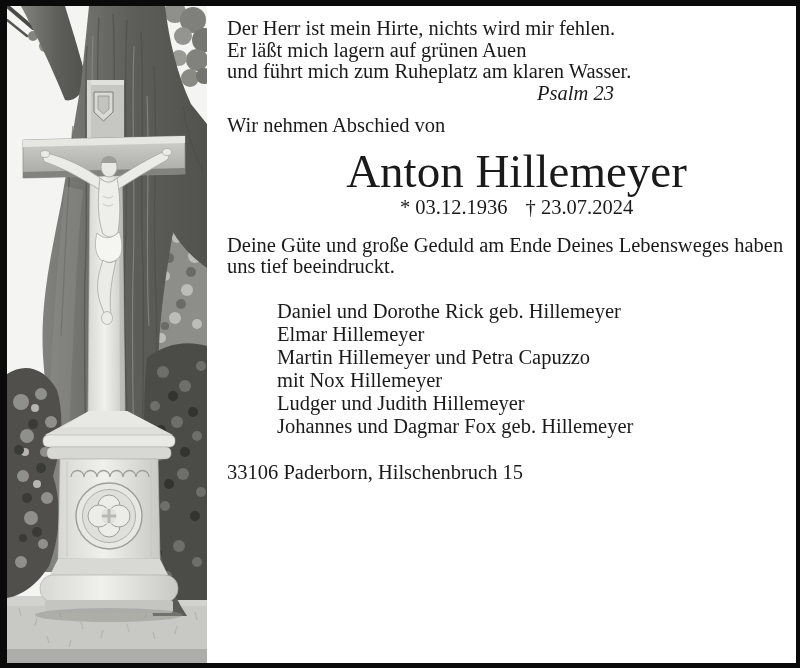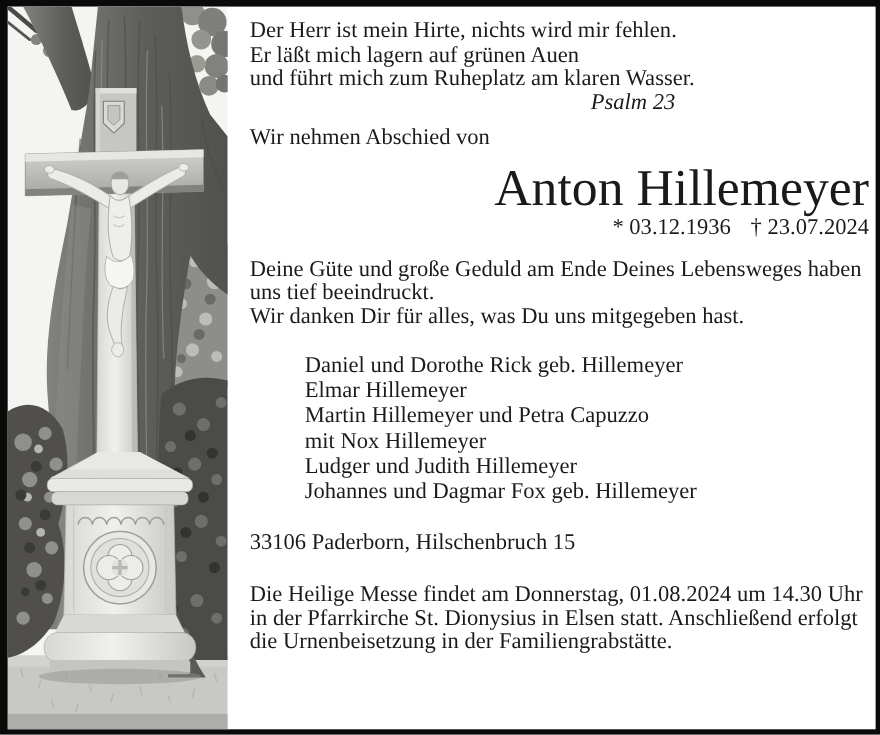--- a/index.html
+++ b/index.html
@@ -28,21 +28,21 @@
     line-height: 21.6px;
     overflow: hidden;
   }
   .line { white-space: nowrap; }
   .psalm-ref {
     font-style: italic;
     margin-left: 310px;
     white-space: nowrap;
   }
   .farewell { margin-top: 11px; }
-  .center-block { text-align: right; padding-left: 16px; }
+  .center-block { text-align: center; padding-left: 16px; }
   .deceased-name {
     margin-top: 8px;
     font-size: 47px;
     line-height: 52px;
     white-space: nowrap;
   }
   .dates { line-height: 21.6px; white-space: nowrap; }
   .dates .death { margin-left: 18px; }
   .tribute { margin-top: 16px; }
   .mourners { margin-top: 22px; margin-left: 50px; line-height: 23px; }
@@ -278,35 +278,29 @@
       <div class="center-block">
         <div class="deceased-name">Anton Hillemeyer</div>
         <div class="dates">
           <span>* 03.12.1936</span><span class="death">† 23.07.2024</span>
         </div>
       </div>
 
       <div class="tribute">
         <div class="line">Deine Güte und große Geduld am Ende Deines Lebensweges haben</div>
         <div class="line">uns tief beeindruckt.</div>
-        <div class="line">Wir danken Dir für alles, was Du uns mitgegeben hast.</div>
       </div>
 
       <div class="mourners">
         <div class="line">Daniel und Dorothe Rick geb. Hillemeyer</div>
         <div class="line">Elmar Hillemeyer</div>
         <div class="line">Martin Hillemeyer und Petra Capuzzo</div>
         <div class="line">mit Nox Hillemeyer</div>
         <div class="line">Ludger und Judith Hillemeyer</div>
         <div class="line">Johannes und Dagmar Fox geb. Hillemeyer</div>
       </div>
 
       <div class="address line">33106 Paderborn, Hilschenbruch 15</div>
 
-      <div class="service">
-        <div class="line">Die Heilige Messe findet am Donnerstag, 01.08.2024 um 14.30 Uhr</div>
-        <div class="line">in der Pfarrkirche St. Dionysius in Elsen statt. Anschließend erfolgt</div>
-        <div class="line">die Urnenbeisetzung in der Familiengrabstätte.</div>
-      </div>
 
     </div>
   </div>
 </div>
 
 </body></html>

